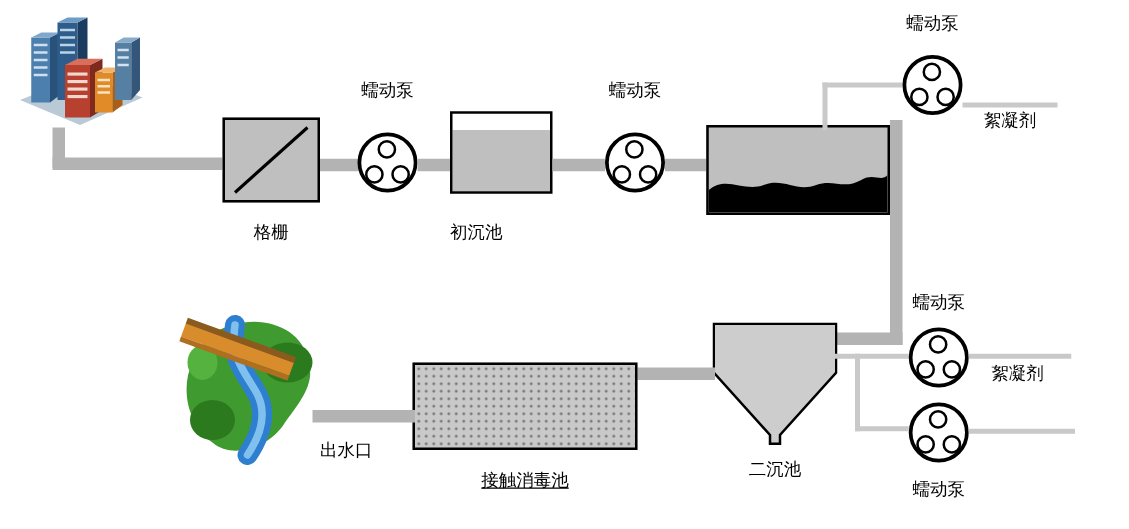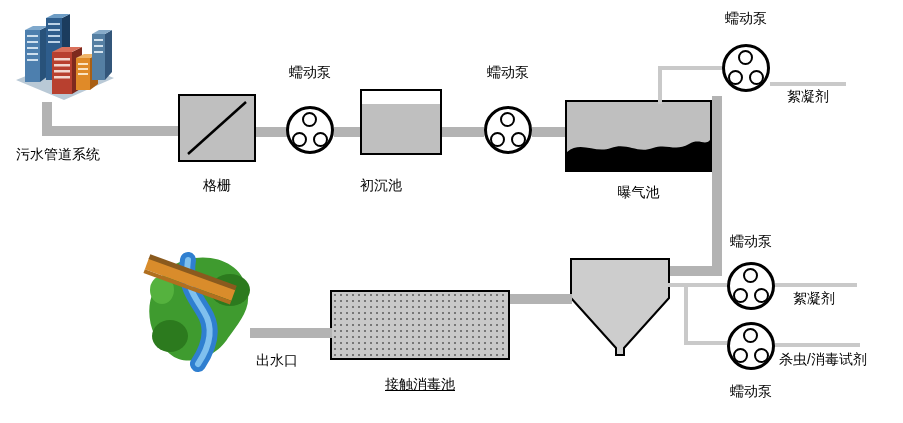--- a/index.html
+++ b/index.html
@@ -77,21 +77,20 @@
       <g>
         <rect x="80" y="26" width="13" height="46" fill="#557fa3"></rect>
         <polygon points="93,26 100,22 100,64 93,72" fill="#33567a"></polygon>
         <polygon points="80,26 87,22 100,22 93,26" fill="#87abc9"></polygon>
         <rect x="82" y="31" width="9" height="2" fill="#d3e2ee"></rect>
         <rect x="82" y="37" width="9" height="2" fill="#d3e2ee"></rect>
         <rect x="82" y="43" width="9" height="2" fill="#d3e2ee"></rect>
       </g>
     </svg>
   </div>
-  <div class="label left" style="left:16px;top:146px;width:130px;">污水管道系统</div>
 
   <div class="pipe" style="left:42px;top:102px;width:10px;height:32px;"></div>
   <div class="pipe" style="left:42px;top:126px;width:136px;height:10px;"></div>
 
   <div class="tank" style="left:178px;top:94px;width:78px;height:68px;">
     <svg width="74" height="64" viewBox="0 0 74 64">
       <line x1="8" y1="58" x2="66" y2="6" stroke="#000" stroke-width="2.5"></line>
     </svg>
   </div>
   <div class="label" style="left:178px;top:177px;width:78px;">格栅</div>
@@ -119,62 +118,61 @@
     <span class="roller r-br"></span>
   </div>
 
   <div class="pipe" style="left:532px;top:127px;width:33px;height:10px;"></div>
 
   <div class="tank" style="left:565px;top:100px;width:147px;height:72px;">
     <svg width="143" height="40" viewBox="0 0 143 40" style="position:absolute;left:0;bottom:0;">
       <path d="M0,22 C14,10 28,24 44,18 C60,12 70,24 86,18 C100,13 108,22 122,14 C132,8 138,16 143,10 L143,40 L0,40 Z" fill="#000"></path>
     </svg>
   </div>
-  <div class="label" style="left:565px;top:184px;width:147px;">曝气池</div>
 
   <div class="label" style="left:718px;top:10px;width:56px;">蠕动泵</div>
   <div class="thin-line" style="left:658px;top:66px;width:64px;height:4px;"></div>
   <div class="thin-line" style="left:658px;top:66px;width:4px;height:38px;"></div>
   <div class="pump" style="left:722px;top:44px;">
     <span class="roller r-top"></span>
     <span class="roller r-bl"></span>
     <span class="roller r-br"></span>
   </div>
   <div class="thin-line" style="left:770px;top:82px;width:76px;height:4px;"></div>
   <div class="label left" style="left:787px;top:88px;width:64px;">絮凝剂</div>
 
   <div class="pipe" style="left:712px;top:96px;width:10px;height:180px;"></div>
   <div class="pipe" style="left:666px;top:266px;width:56px;height:10px;"></div>
 
   <div class="icon-box" style="left:570px;top:258px;">
     <svg width="100" height="100" viewBox="0 0 100 100">
       <polygon points="1,1 99,1 99,40 54,90 54,97 46,97 46,90 1,40" fill="#cdcdcd" stroke="#000" stroke-width="2"></polygon>
     </svg>
   </div>
+  <div class="label" style="left:570px;top:367px;width:100px;">二沉池</div>
 
   <div class="thin-line" style="left:668px;top:283px;width:59px;height:4px;"></div>
   <div class="thin-line" style="left:684px;top:283px;width:4px;height:62px;"></div>
   <div class="thin-line" style="left:684px;top:341px;width:43px;height:4px;"></div>
 
   <div class="label" style="left:723px;top:233px;width:56px;">蠕动泵</div>
   <div class="pump" style="left:727px;top:262px;">
     <span class="roller r-top"></span>
     <span class="roller r-bl"></span>
     <span class="roller r-br"></span>
   </div>
   <div class="thin-line" style="left:775px;top:283px;width:82px;height:4px;"></div>
   <div class="label left" style="left:793px;top:290px;width:70px;">絮凝剂</div>
 
   <div class="pump" style="left:727px;top:322px;">
     <span class="roller r-top"></span>
     <span class="roller r-bl"></span>
     <span class="roller r-br"></span>
   </div>
   <div class="thin-line" style="left:775px;top:343px;width:85px;height:4px;"></div>
-  <div class="label left" style="left:779px;top:351px;width:120px;">杀虫/消毒试剂</div>
   <div class="label" style="left:723px;top:383px;width:56px;">蠕动泵</div>
 
   <div class="pipe" style="left:508px;top:294px;width:64px;height:10px;"></div>
 
   <div class="tank tank-contact" style="left:330px;top:290px;width:180px;height:70px;"></div>
   <div class="label" style="left:330px;top:376px;width:180px;text-decoration:underline;">接触消毒池</div>
 
   <div class="pipe" style="left:250px;top:328px;width:82px;height:10px;"></div>
 
   <div class="icon-box" style="left:142px;top:246px;">

